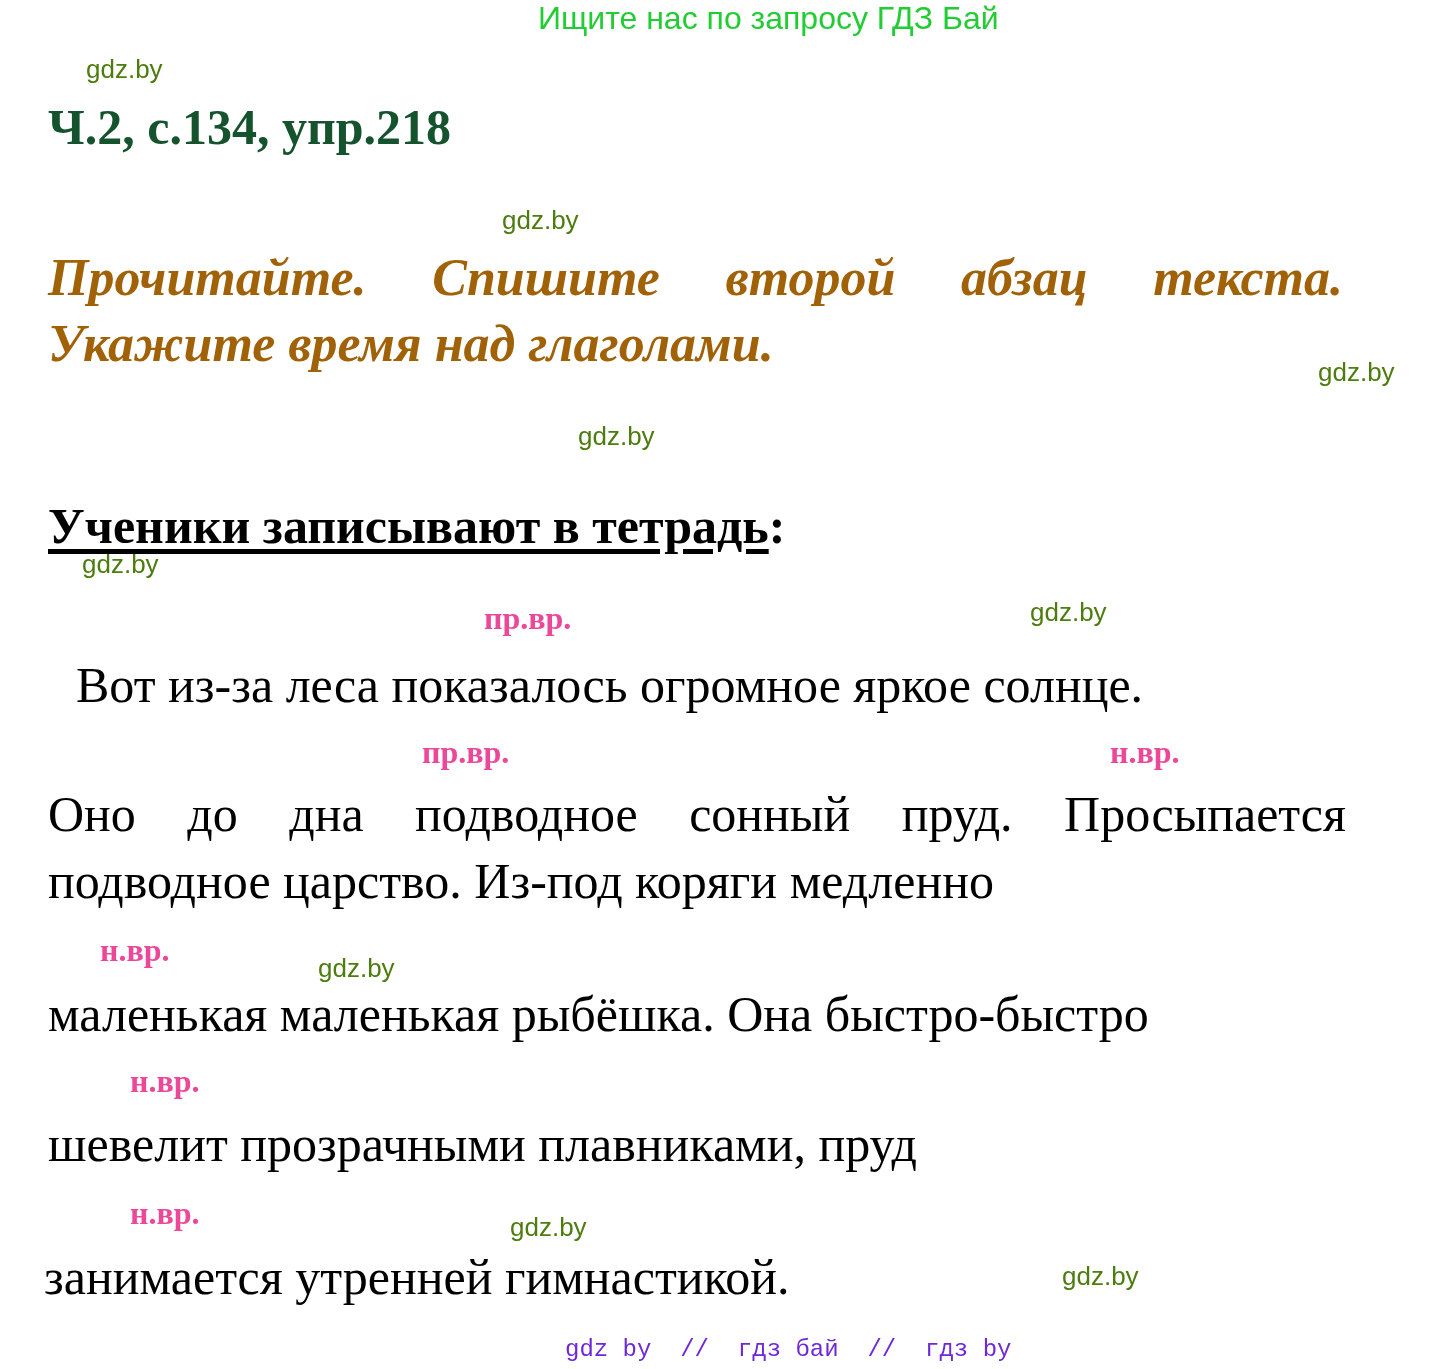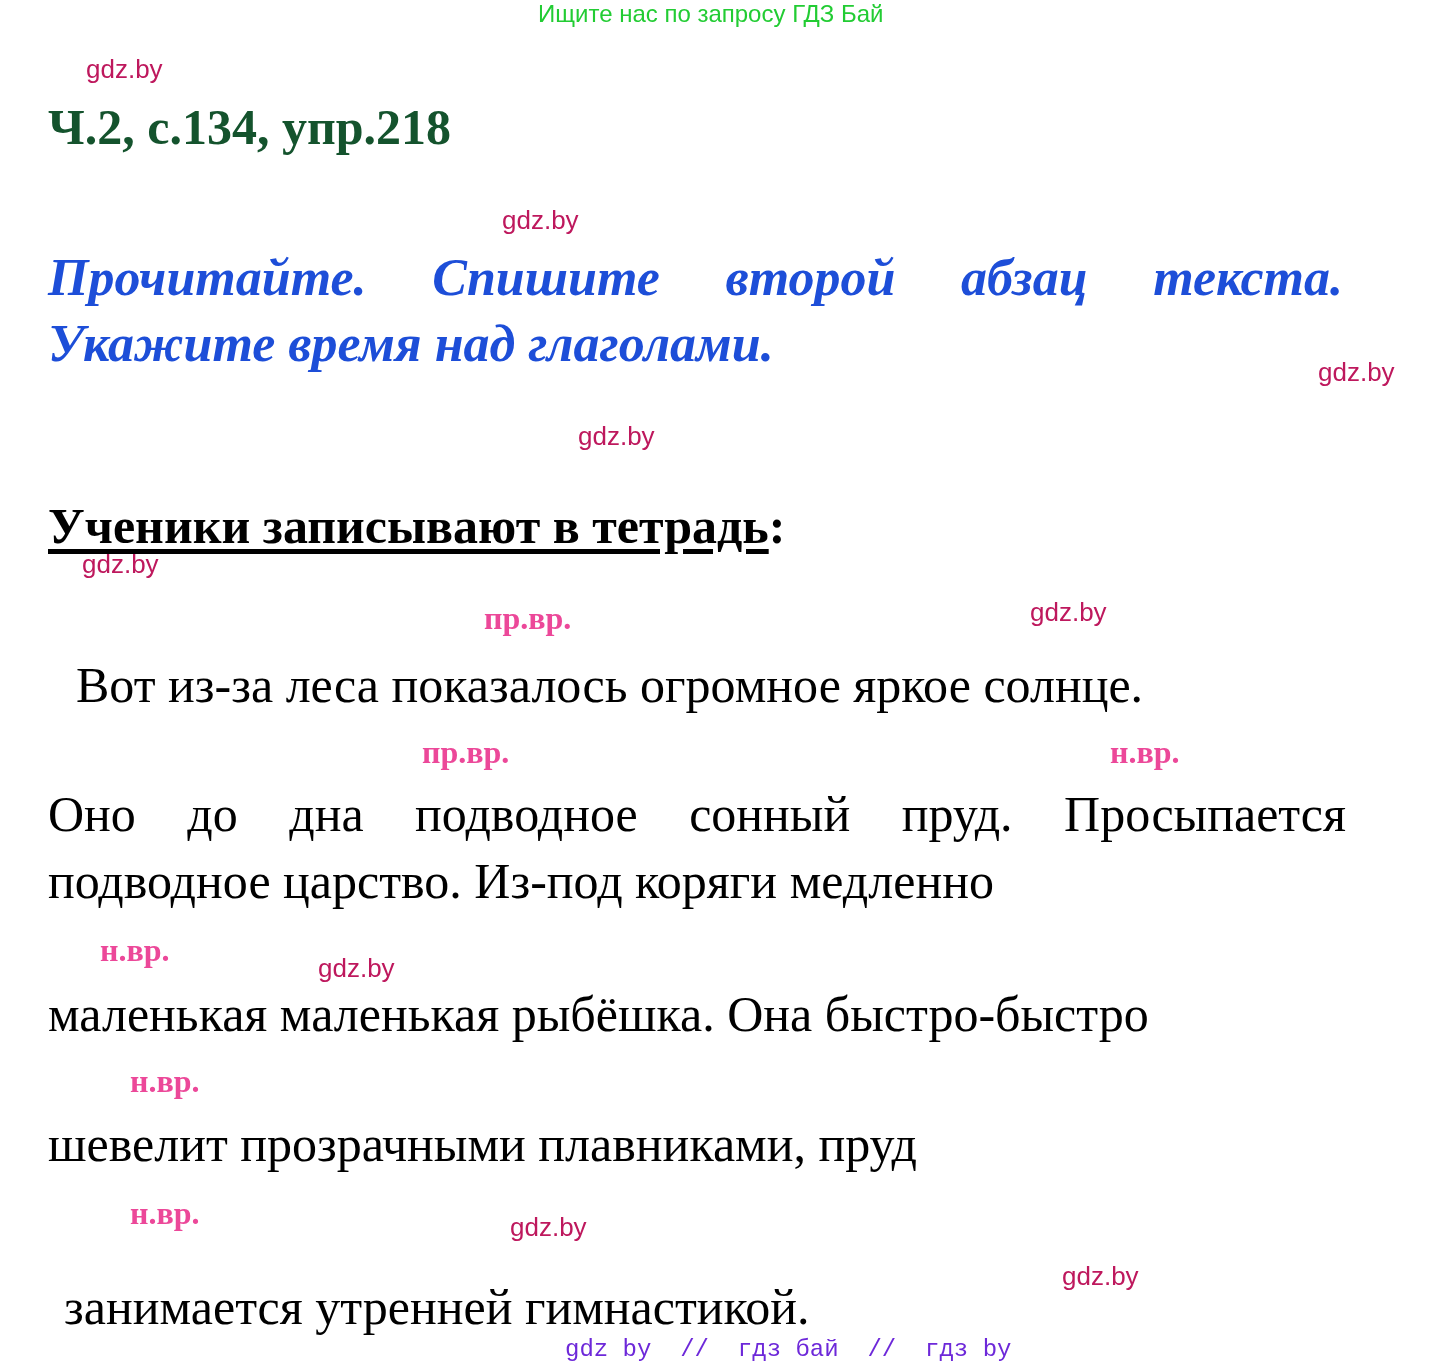--- a/index.html
+++ b/index.html
@@ -1,21 +1,21 @@
 <!DOCTYPE html>
 <html><head>
 <meta charset="utf-8">
 <style>
   html, body { margin: 0; padding: 0; background: #ffffff; }
   body { width: 1453px; height: 1369px; position: relative; overflow: hidden; }
   .abs { position: absolute; white-space: nowrap; }
-  .banner { font-family: "Liberation Sans", sans-serif; font-size: 24px; color: #22cc33; }
-  .wm { font-family: "Liberation Sans", sans-serif; font-size: 26px; color: #be185d; }
+  .banner { font-family: "Liberation Sans", sans-serif; font-size: 32px; color: #22cc33; }
+  .wm { font-family: "Liberation Sans", sans-serif; font-size: 26px; color: #4d7c0f; }
   .title { font-family: "Liberation Serif", serif; font-weight: bold; font-size: 50px; color: #14532d; }
-  .task { font-family: "Liberation Serif", serif; font-weight: bold; font-style: italic; font-size: 52px; color: #1d4ed8; letter-spacing: 0px; }
+  .task { font-family: "Liberation Serif", serif; font-weight: bold; font-style: italic; font-size: 52px; color: #a16207; letter-spacing: 0px; }
   .heading { font-family: "Liberation Serif", serif; font-weight: bold; font-size: 50px; color: #000; margin-top: 31px; }
   .heading .ul { text-decoration: underline; text-decoration-thickness: 5px; text-underline-offset: 6px; }
   .tense { font-family: "Liberation Serif", serif; font-weight: bold; font-size: 32px; color: #ec4899; }
   .body-text { font-family: "Liberation Serif", serif; font-size: 50px; color: #000; }
   .footer { font-family: Liberation Mono, monospace; font-size: 24px; color: #6d28d9; }
 </style>
 </head>
 <body>
 
 <div class="abs banner" style="left:538px; top:0px;">Ищите нас по запросу ГДЗ Бай</div>
@@ -45,16 +45,16 @@
 
 <div class="abs tense" style="left:100px; top:932px;">н.вр.</div>
 <div class="abs wm" style="left:318px; top:953px;">gdz.by</div>
 <div class="abs body-text" style="left:48px; top:985px;">маленькая маленькая рыбёшка. Она быстро-быстро</div>
 
 <div class="abs tense" style="left:130px; top:1063px;">н.вр.</div>
 <div class="abs body-text" style="left:48px; top:1115px;">шевелит прозрачными плавниками, пруд</div>
 
 <div class="abs tense" style="left:130px; top:1195px;">н.вр.</div>
 <div class="abs wm" style="left:510px; top:1212px;">gdz.by</div>
-<div class="abs body-text" style="left:64px; top:1248px;margin-top:30px;">занимается утренней гимнастикой.</div>
+<div class="abs body-text" style="left:44px; top:1248px;">занимается утренней гимнастикой.</div>
 <div class="abs wm" style="left:1062px; top:1261px;">gdz.by</div>
 
 <div class="abs footer" style="left:565px; top:1336px; white-space:pre;">gdz by  //  гдз бай  //  гдз by</div>
 
 </body></html>

